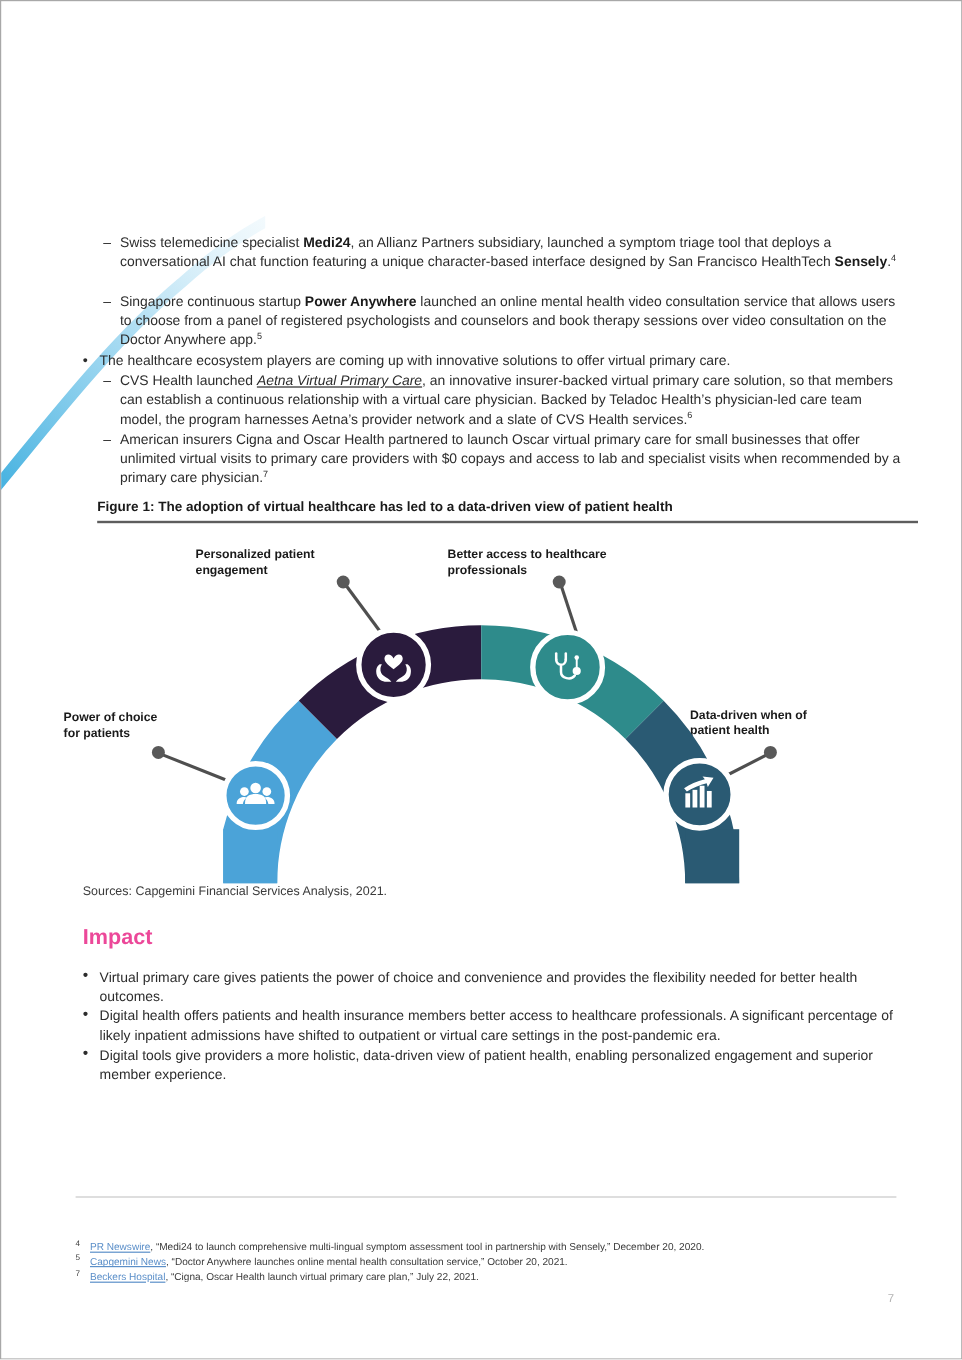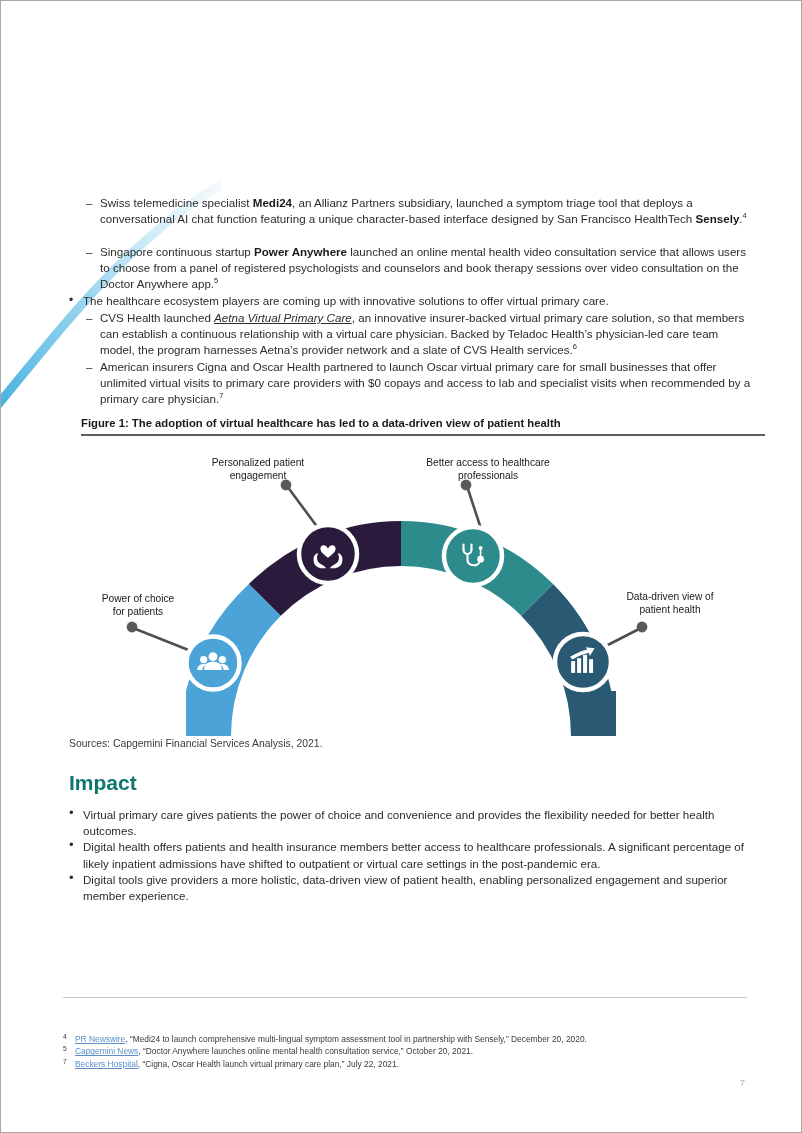--- a/index.html
+++ b/index.html
@@ -85,45 +85,44 @@
     width: 684px;
   }
   #figure {
     position: absolute;
     left: 62px; top: 445px;
     width: 690px; height: 295px;
   }
   .fig-label {
     position: absolute;
     font-size: 10.2px;
-    font-weight: normal;
+    font-weight: bold;
     color: #1a1a1a;
     line-height: 13px;
-    text-align: center;
     white-space: nowrap;
   }
   #lbl-personalized { left: 100px; top: 10px; width: 190px; }
   #lbl-better       { left: 310px; top: 10px; width: 230px; }
   #lbl-power        { left: -10px; top: 146px; width: 170px; }
   #lbl-data         { left: 512px; top: 144px; width: 190px; }
 
   #sources {
     position: absolute;
     left: 68px; top: 737px;
     font-size: 10.4px;
     color: #3b3b3b;
   }
 
   
   #impact-title {
     position: absolute;
     left: 68px; top: 770px;
-    font-size: 21px;
+    font-size: 18px;
     font-weight: bold;
-    color: #0f766e;
+    color: #ec4899;
   }
   #impact-list {
     position: absolute;
     left: 68px; top: 806px;
     width: 690px;
     font-size: 11.6px;
     line-height: 16.2px;
     color: #2c2c2c;
   }
   #impact-list .bullet-l1 > .mk { top: -2px; font-size: 13px; }
@@ -225,21 +224,21 @@
       </div>
       <div class="fig-label" id="lbl-better">
         <div>Better access to healthcare</div>
         <div>professionals</div>
       </div>
       <div class="fig-label" id="lbl-power">
         <div>Power of choice</div>
         <div>for patients</div>
       </div>
       <div class="fig-label" id="lbl-data">
-        <div>Data-driven view of</div>
+        <div>Data-driven when of</div>
         <div>patient health</div>
       </div>
 
       <svg width="690" height="295" viewBox="0 0 690 295" style="position:absolute;left:0;top:0;">
 
         <path fill="#4BA3D8" d="M 123 290
                  L 123 245
                  A 215 215 0 0 1 185.96 138.00
                  L 217.79 169.79
                  A 170 170 0 0 0 168 290

